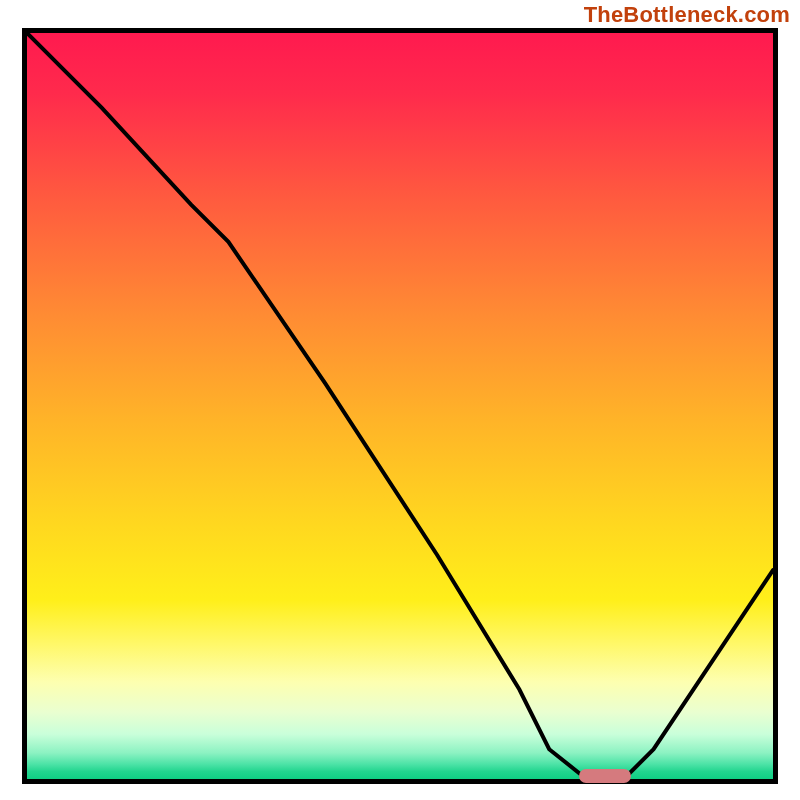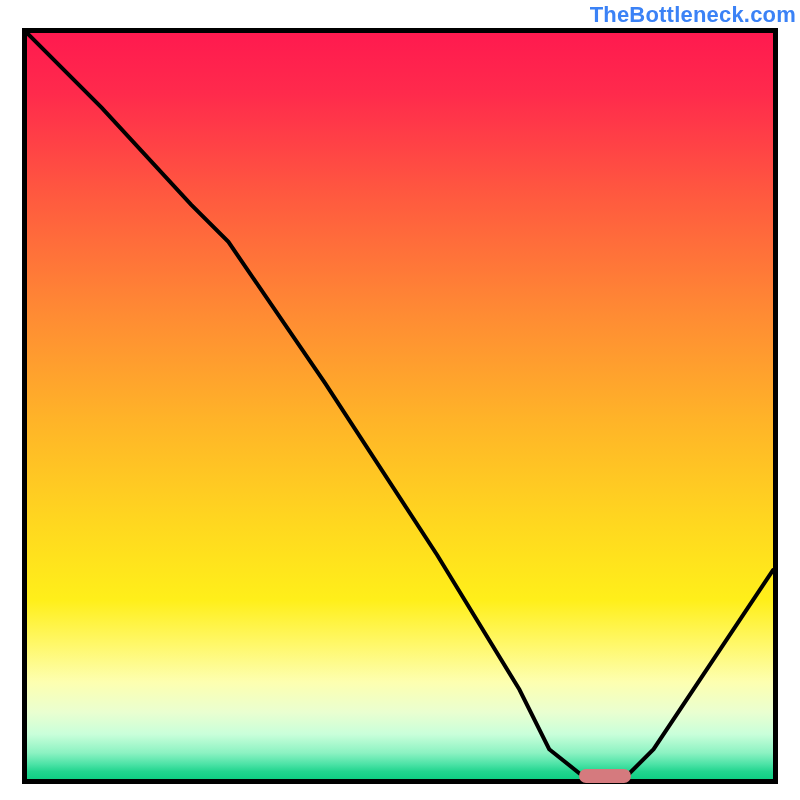--- a/index.html
+++ b/index.html
@@ -11,24 +11,24 @@
     font-family: Arial, Helvetica, sans-serif;
   }
   .container {
     position: relative;
     width: 800px;
     height: 800px;
   }
   .watermark {
     position: absolute;
     top: 2px;
-    right: 4px;
+    right: 10px;
     font-size: 22px;
     font-weight: 600;
-    color: #3b82f6;
+    color: #c2410c;
     letter-spacing: 0.2px;
     z-index: 10;
   }
   .plot-frame {
     position: absolute;
     left: 22px;
     top: 28px;
     width: 756px;
     height: 756px;
     box-sizing: border-box;

